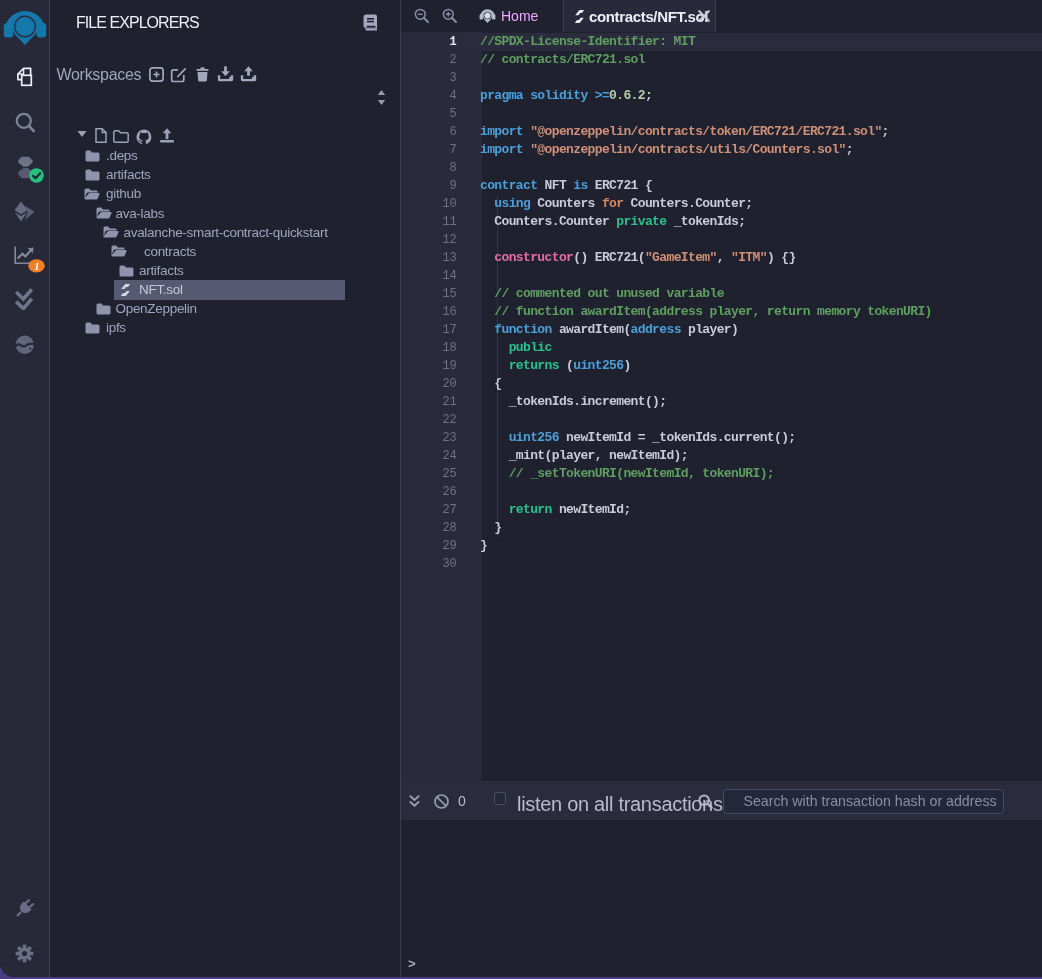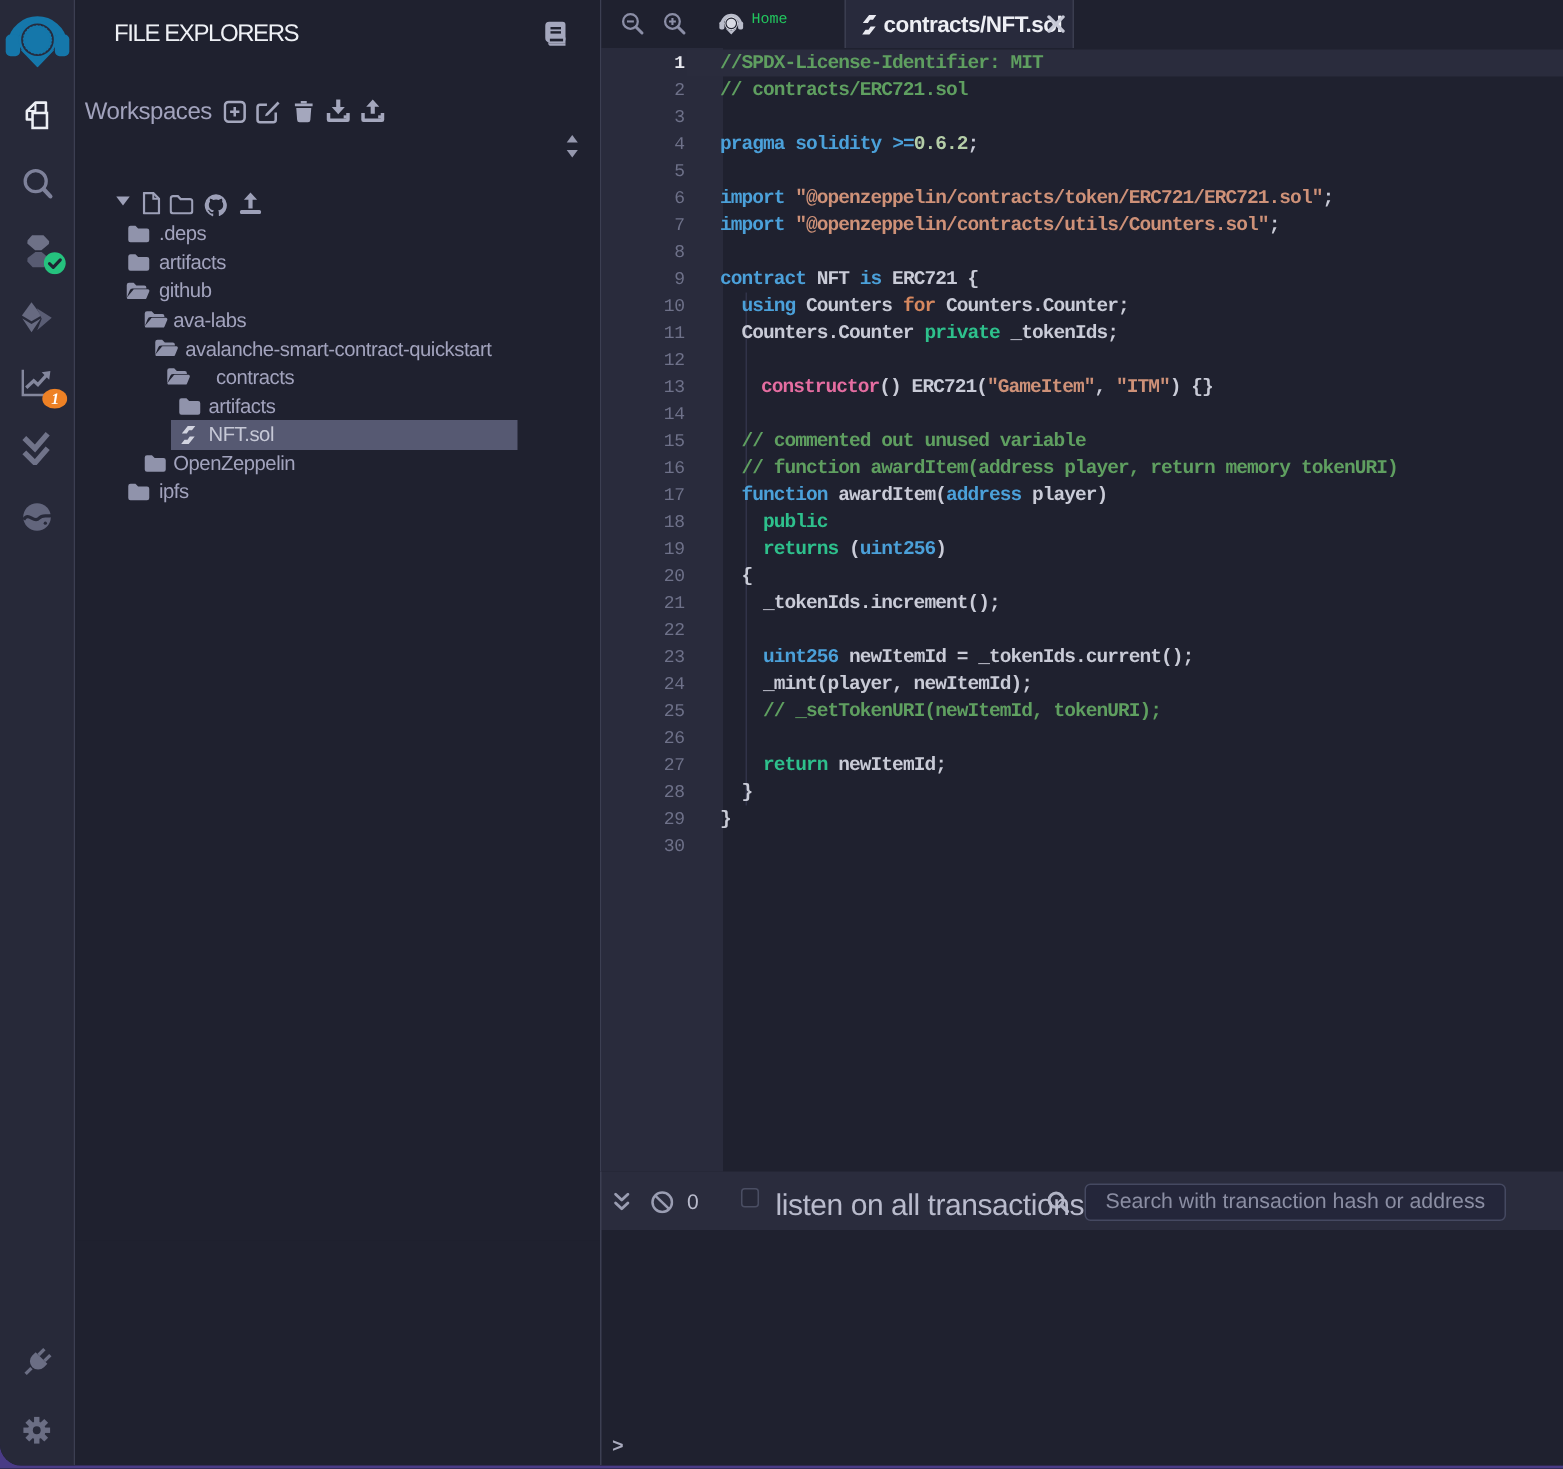--- a/index.html
+++ b/index.html
@@ -11,38 +11,38 @@
 #fpanel { position:absolute; left:51px; top:0; width:349px; height:827px; background:#1f212f; }
 #fe-title { position:absolute; left:25px; top:14px; font-size:16px; color:#eef0f5; letter-spacing:-0.95px; }
 #ws-label { position:absolute; left:5.5px; top:66px; font-size:16px; letter-spacing:-0.3px; color:#a2a3bd; }
 #ws-dd { position:absolute; left:8px; top:83px; width:332px; height:32px; background:#2a2c3f; border-radius:4px; }
 #ws-dd .txt { position:absolute; left:12.5px; top:8px; font-size:14.5px; font-weight:700; color:#d9dbe5; }
 .trow { position:absolute; font-size:13.5px; letter-spacing:-0.3px; color:#a2a3bd; white-space:nowrap; }
 #selrow { position:absolute; left:63px; top:280px; width:231px; height:20px; background:#565972; }
 #editor { position:absolute; left:400px; top:0; width:642px; height:781px; background:#1f212f; border-left:1px solid #3c3f52; }
 #tabbar { position:absolute; left:0; top:0; width:642px; height:32px; background:#1f212f; }
 #tab-active { position:absolute; left:162px; top:0; width:153px; height:32px; background:#282a3c; border-left:1px solid #3a3d4f; border-right:1px solid #3a3d4f; }
-#tab-home-text { position:absolute; left:100px; top:8px; font-size:10px; color:#22c55e;font-family:Liberation Mono, monospace; }
+#tab-home-text { position:absolute; left:100px; top:8px; font-size:14px; color:#f0abfc; }
 #tab-active-text { position:absolute; left:188px; top:8px; font-size:15px; letter-spacing:-0.35px; font-weight:700; color:#edeef4; }
 #gutter { position:absolute; left:0; top:32px; width:81px; height:749px; background:#292b3c; }
 #gutter pre { position:absolute; top:0.5px; right:25.5px; text-align:right; font-family:"Liberation Mono", monospace; font-size:12px; letter-spacing:-0.2px; line-height:18px; color:#6e7189; }
 #gutter pre .cur { color:#e8e9ef; font-weight:700; }
 #curline { position:absolute; left:57px; top:32.5px; width:585px; height:18px; background:#2a2c3d; }
 #code { position:absolute; left:79px; top:32.5px; width:563px; height:748px; }
 #code pre { position:absolute; left:0; top:0; font-family:"Liberation Mono", monospace; font-size:13px; letter-spacing:-0.63px; line-height:18px; font-weight:700; color:#c9cbd7; }
 .cm { color:#5f9f60; }
 .kw { color:#4BA0D9; }
 .st { color:#CE9178; }
 .nu { color:#B5CEA8;text-align:right; }
 .gr { color:#2EC08C; }
-.pk { color:#E56DA1;margin-left:13px; }
+.pk { color:#E56DA1; }
 .orn { color:#D6885F;text-align:center; }
 #term-bar { position:absolute; left:400px; top:781px; width:642px; height:39px; background:#2a2c3d; border-left:1px solid #3c3f52; }
 #term-body { position:absolute; left:400px; top:820px; width:642px; height:157px; background:#1f212f; border-left:1px solid #3c3f52; }
-#term-input { position:absolute; left:322px; top:8px; width:281px; height:25px; background:#24263a; border:1px solid #454961; border-radius:4px; color:#8b8ea3; font-size:14.2px; line-height:23px; padding-left:13px; white-space:nowrap; overflow:hidden; }
+#term-input { position:absolute; left:322px; top:8px; width:281px; height:25px; background:#24263a; border:1px solid #454961; border-radius:4px; color:#8b8ea3; font-size:14.2px; line-height:23px; padding-left:13px; white-space:nowrap; overflow:hidden;text-align:center; }
 #tb-zero { position:absolute; left:57px; top:11.5px; font-size:14px; color:#b9bbcc; }
 #tb-listen { position:absolute; left:116px; top:11.5px; font-size:20px; letter-spacing:-0.3px; color:#b9bbcc; }
 #tb-check { position:absolute; left:92.5px; top:11px; width:12.5px; height:13px; border:1.5px solid #4a4e63; border-radius:2.5px; background:#262838; }
 #prompt { position:absolute; left:7px; top:137px; font-family:"Liberation Mono", monospace; font-size:13px; font-weight:700; color:#a9abbe; }
 </style>
 </head>
 <body>
 <div id="app">
   <div id="fpanel">
     <div id="fe-title">FILE EXPLORERS</div>

